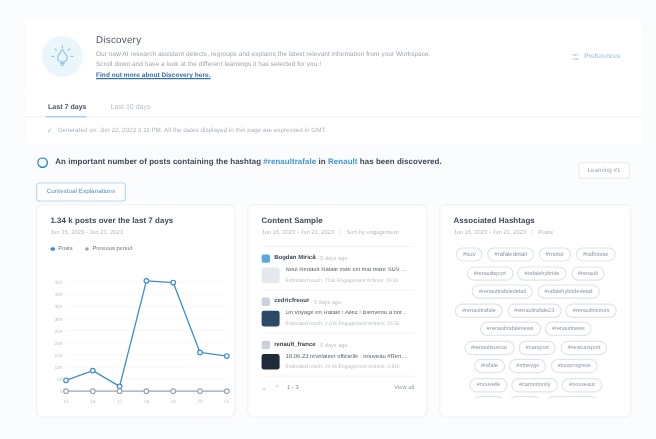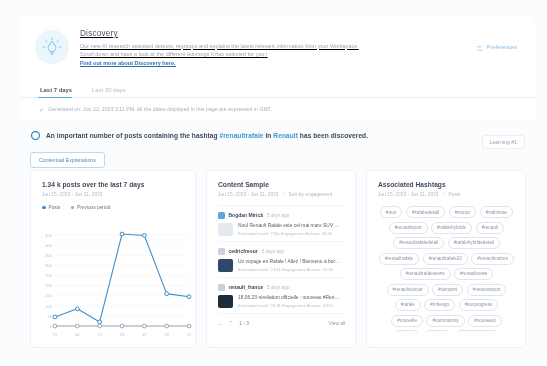--- a/index.html
+++ b/index.html
@@ -25,21 +25,21 @@
     display: flex; align-items: center;
     padding: 0 12px 0 14px;
   }
   .bulb-wrap {
     width: 34px; height: 34px; flex: 0 0 34px;
     border-radius: 50%;
     background: #eaf6fb;
     display: flex; align-items: center; justify-content: center;
     margin-right: 11px;
   }
-  .hero-text { flex: 1 1 auto; padding-top: 1px; text-decoration: underline; }
+  .hero-text { flex: 1 1 auto; padding-top: 1px; }
   .hero-title {
     font-size: 8.2px; color: #4a5568; letter-spacing: .2px;
     margin-bottom: 4px;
   }
   .hero-line {
     font-size: 5.4px; color: #9aa5b1; line-height: 8.4px;
     letter-spacing: .05px;
   }
   .hero-link {
     font-size: 5.4px; color: #2f6fb0; font-weight: bold;

